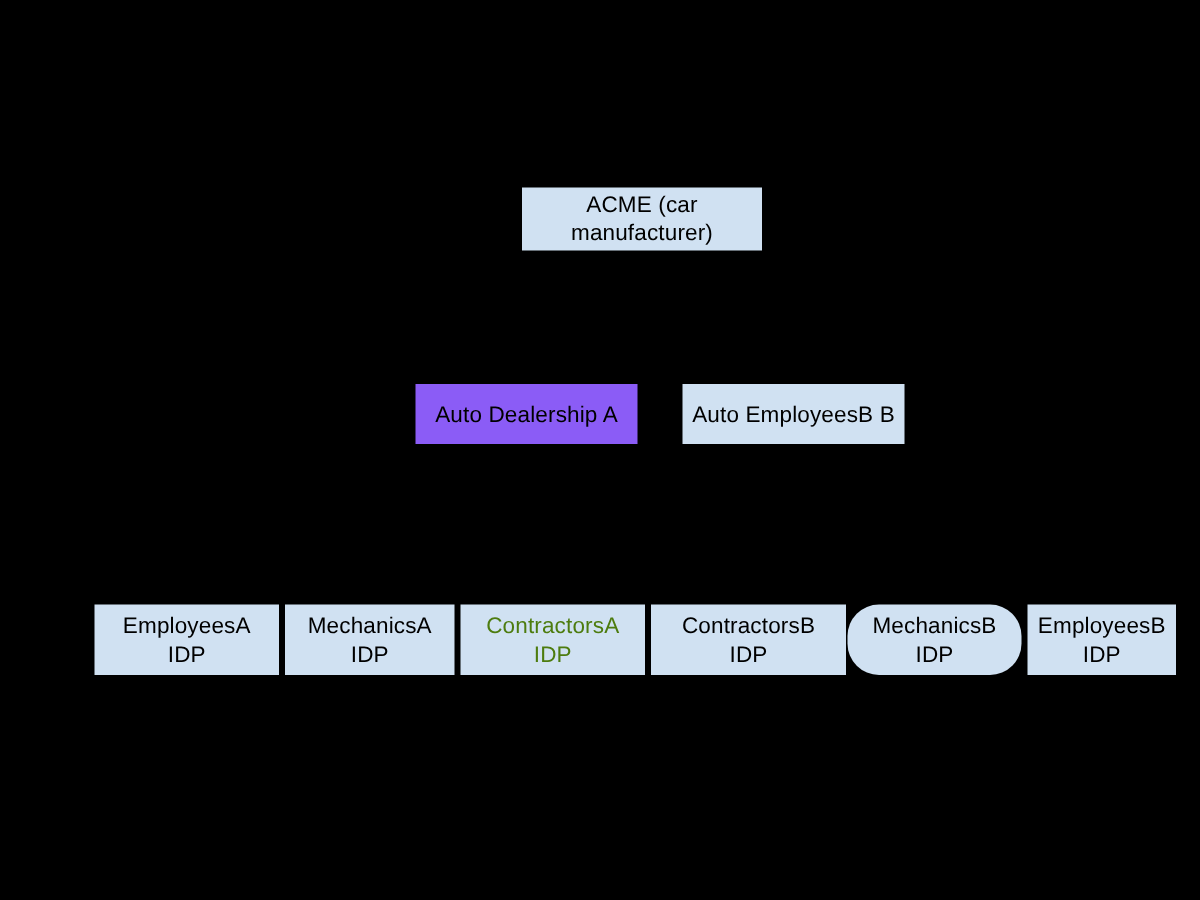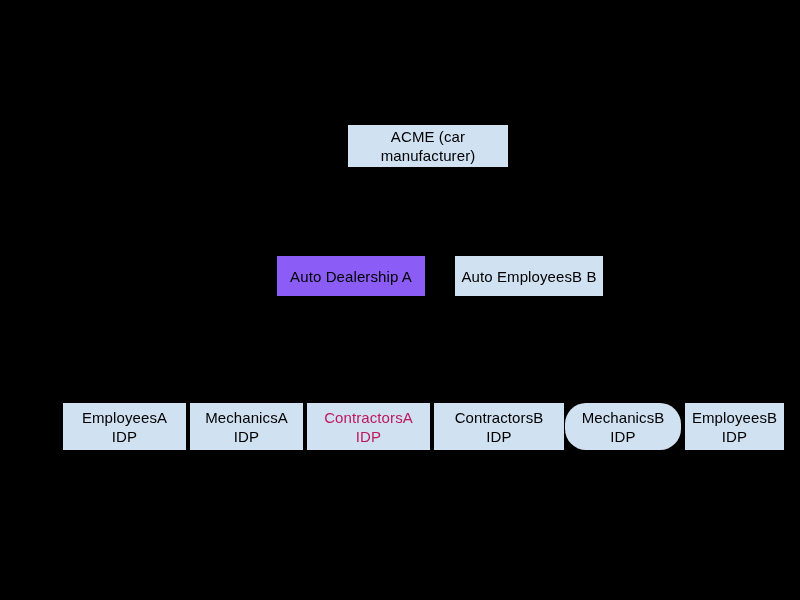--- a/index.html
+++ b/index.html
@@ -63,21 +63,21 @@
     </svg>
   <div id="node-layer">
       <div class="node" style="left: 348px; top: 125px; width: 160px; height: 42px; background: rgb(208, 225, 242); color: rgb(0, 0, 0);">ACME (car
 manufacturer)</div>
       <div class="node" style="left: 277px; top: 256px; width: 148px; height: 40px; background: #8b5cf6; color: rgb(0, 0, 0);">Auto Dealership A</div>
       <div class="node" style="left: 455px; top: 256px; width: 148px; height: 40px; background: rgb(208, 225, 242); color: rgb(0, 0, 0);">Auto EmployeesB B</div>
       <div class="node" style="left: 63px; top: 403px; width: 123px; height: 47px; background: rgb(208, 225, 242); color: rgb(0, 0, 0);">EmployeesA
 IDP</div>
       <div class="node" style="left: 190px; top: 403px; width: 113px; height: 47px; background: rgb(208, 225, 242); color: rgb(0, 0, 0);">MechanicsA
 IDP</div>
-      <div class="node" style="left: 307px; top: 403px; width: 123px; height: 47px; background: rgb(208, 225, 242); color: #be185d;">ContractorsA
+      <div class="node" style="left: 307px; top: 403px; width: 123px; height: 47px; background: rgb(208, 225, 242); color: #4d7c0f;">ContractorsA
 IDP</div>
       <div class="node" style="left: 434px; top: 403px; width: 130px; height: 47px; background: rgb(208, 225, 242); color: rgb(0, 0, 0);">ContractorsB
 IDP</div>
       <div class="node" style="left: 565px; top: 403px; width: 116px; height: 47px; background: rgb(208, 225, 242); color: rgb(0, 0, 0); border-radius: 21px;">MechanicsB
 IDP</div>
       <div class="node" style="left: 685px; top: 403px; width: 99px; height: 47px; background: rgb(208, 225, 242); color: rgb(0, 0, 0);">EmployeesB
 IDP</div>
     </div>
 </div>
 

